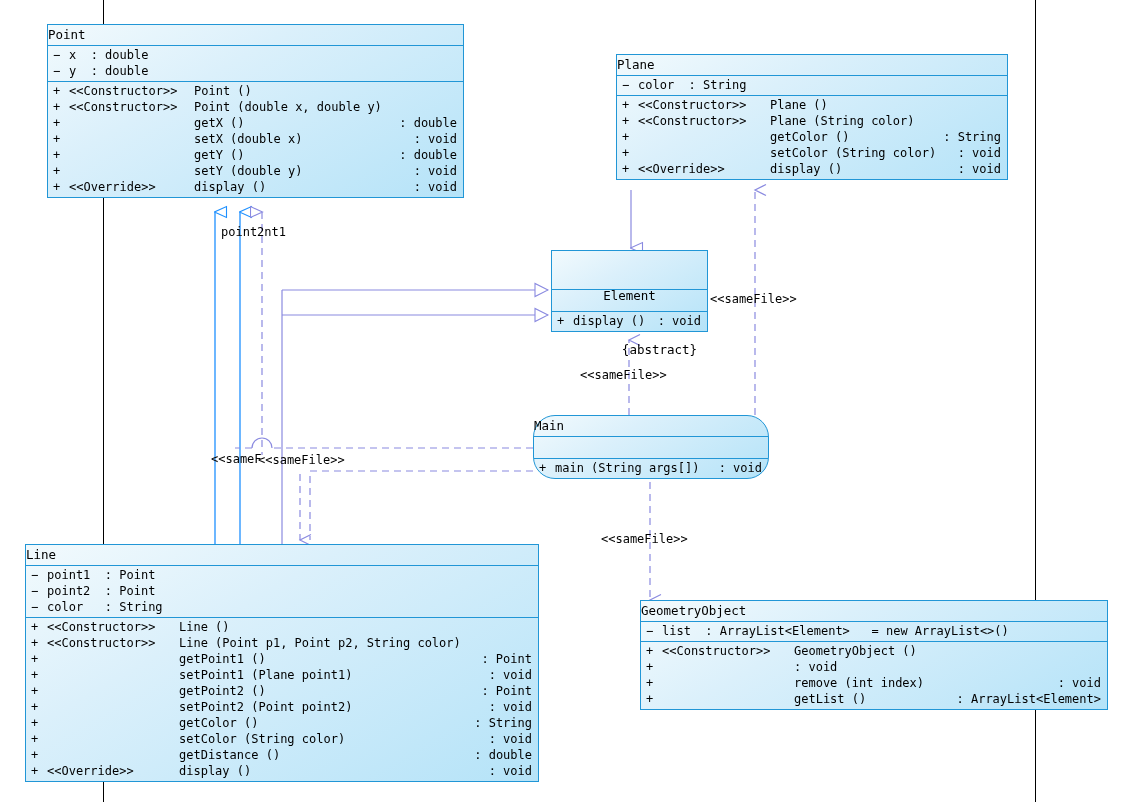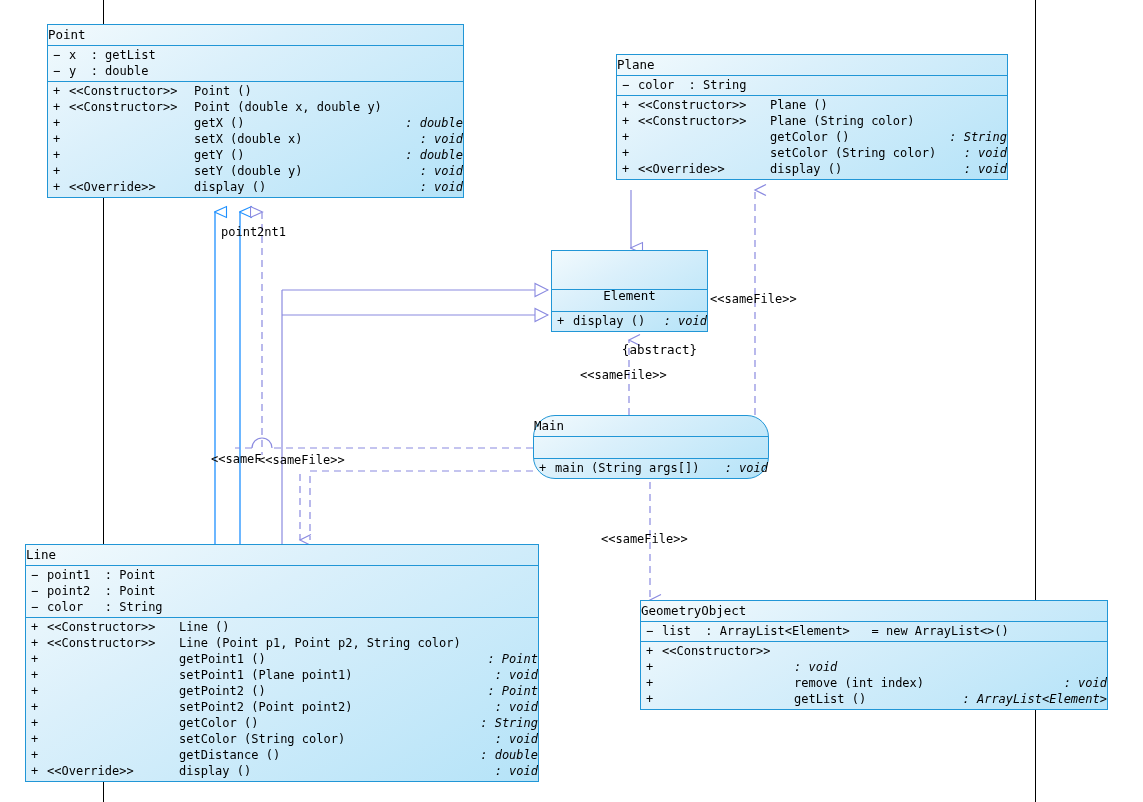--- a/index.html
+++ b/index.html
@@ -72,22 +72,21 @@
     flex: 0 0 auto;
     white-space: pre;
   }
   .membername {
     flex: 1 1 auto;
     white-space: pre;
   }
   .rettype {
     flex: 0 0 auto;
     white-space: pre;
-    padding-right: 0;
-    font-style: italic;
+    padding-right: 6px;
   }
   .empty-compartment {
     height: 18px;
   }
   .edge-label {
     position: absolute;
     font-size: 12px;
     line-height: 14px;
     color: #000;
     white-space: pre;
@@ -155,21 +154,21 @@
     <path d="M252,448 L235,448" stroke="#8a8ae0" stroke-width="1.2" fill="none" stroke-dasharray="7,5"></path>
     <path d="M252,448 A10,10 0 0 1 272,448" stroke="#8a8ae0" stroke-width="1.2" fill="none"></path>
     <path d="M533,471 L310,471 L310,540" stroke="#8a8ae0" stroke-width="1.2" fill="none" stroke-dasharray="7,5"></path>
   </svg>
 
   <div class="uml-class" style="left:47px; top:24px; width:417px;">
     <div class="uml-title">Point</div>
     <div class="uml-compartment">
       <div class="uml-row">
         <span class="vis">−</span>
-        <span class="membername">x  : getList</span>
+        <span class="membername">x  : double</span>
       </div>
       <div class="uml-row">
         <span class="vis">−</span>
         <span class="membername">y  : double</span>
       </div>
     </div>
     <div class="uml-compartment last">
       <div class="uml-row">
         <span class="vis">+</span>
         <span class="stereo" style="width:125px;flex:0 0 125px;">&lt;&lt;Constructor&gt;&gt;</span>
@@ -373,20 +372,21 @@
     <div class="uml-compartment">
       <div class="uml-row">
         <span class="vis">−</span>
         <span class="membername">list  : ArrayList&lt;Element&gt;   = new ArrayList&lt;&gt;()</span>
       </div>
     </div>
     <div class="uml-compartment last">
       <div class="uml-row">
         <span class="vis">+</span>
         <span class="stereo" style="width:132px;flex:0 0 132px;">&lt;&lt;Constructor&gt;&gt;</span>
+        <span class="membername">GeometryObject ()</span>
         <span class="rettype"></span>
       </div>
       <div class="uml-row">
         <span class="vis">+</span>
         <span class="stereo" style="width:132px;flex:0 0 132px;"></span>
         <span class="rettype">: void</span>
       </div>
       <div class="uml-row">
         <span class="vis">+</span>
         <span class="stereo" style="width:132px;flex:0 0 132px;"></span>

